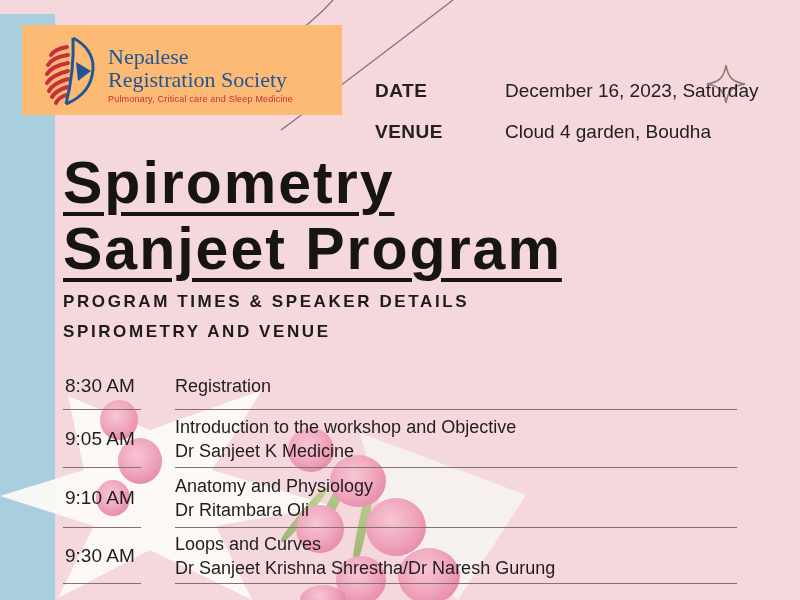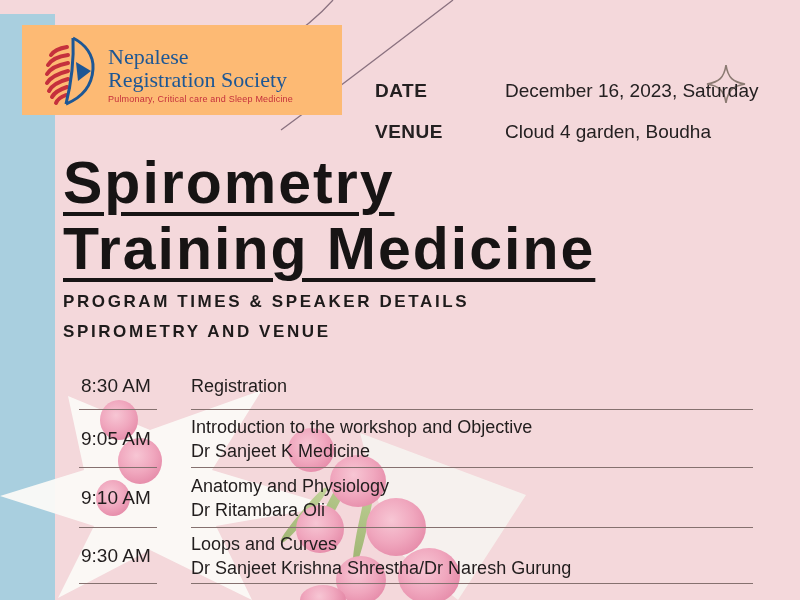--- a/index.html
+++ b/index.html
@@ -42,21 +42,21 @@
   .title { position:absolute; left:63px; top:150px; z-index:4; color:#171414;
            font-weight:bold; font-size:59px; letter-spacing:2px; line-height:66px; }
   .title-line { text-decoration:underline; text-decoration-thickness:4px; text-underline-offset:9px; }
 
   .subtitle { position:absolute; left:63px; z-index:4; color:#1e1b1b; font-weight:bold;
               font-size:17px; letter-spacing:2.6px; }
   .subtitle-1 { top:292px; }
   .subtitle-2 { top:322px; }
 
   
-  .schedule { position:absolute; left:16px; top:362px; width:652px; z-index:4;text-decoration:underline; }
+  .schedule { position:absolute; left:0; top:362px; width:652px; z-index:4;text-decoration:underline; }
   .srow { position:relative; display:flex; align-items:center; }
   .srow:nth-child(1){ height:48px; }
   .srow:nth-child(2){ height:58px; }
   .srow:nth-child(3){ height:60px; }
   .srow:nth-child(4){ height:56px; }
   .stime { position:absolute; left:65px; width:105px; font-size:19px; color:#211d1d; }
   .scontent { position:absolute; left:175px; width:565px; font-size:18px; color:#211d1d; line-height:24px; }
   .sep-time, .sep-content { position:absolute; bottom:0; height:0; border-bottom:1.5px solid #85716f; }
   .sep-time { left:63px; width:78px; }
   .sep-content { left:175px; width:562px; }
@@ -130,21 +130,21 @@
       <div class="meta-value">Cloud 4 garden, Boudha</div>
     </div>
   </div>
 
   <svg class="sparkle" width="48" height="48" viewBox="0 0 48 48">
     <path d="M24 5 C 26 18 31 22 43 24 C 31 26 26 30 24 43 C 22 30 17 26 5 24 C 17 22 22 18 24 5 Z" fill="none" stroke="#8b7a72" stroke-width="1.6"></path>
   </svg>
 
   <div class="title">
     <div class="title-line">Spirometry</div>
-    <div class="title-line">Training Medicine</div>
+    <div class="title-line">Sanjeet Program</div>
   </div>
 
   <div class="subtitle subtitle-1">PROGRAM TIMES &amp; SPEAKER DETAILS</div>
   <div class="subtitle subtitle-2">SPIROMETRY AND VENUE</div>
 
   <div class="schedule">
 
     <div class="srow">
       <div class="stime">8:30 AM</div>
       <div class="scontent">

